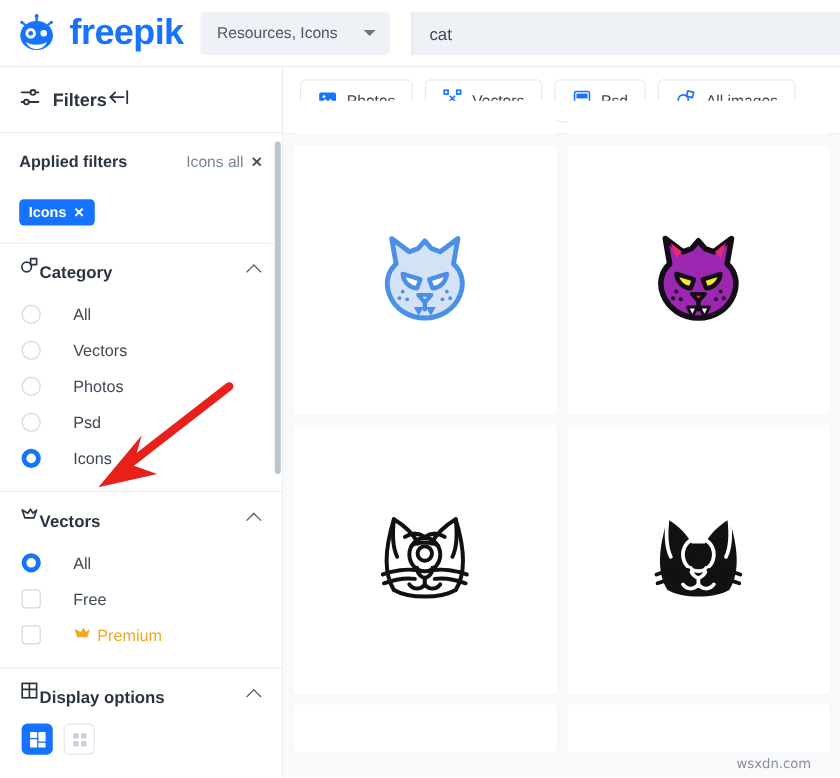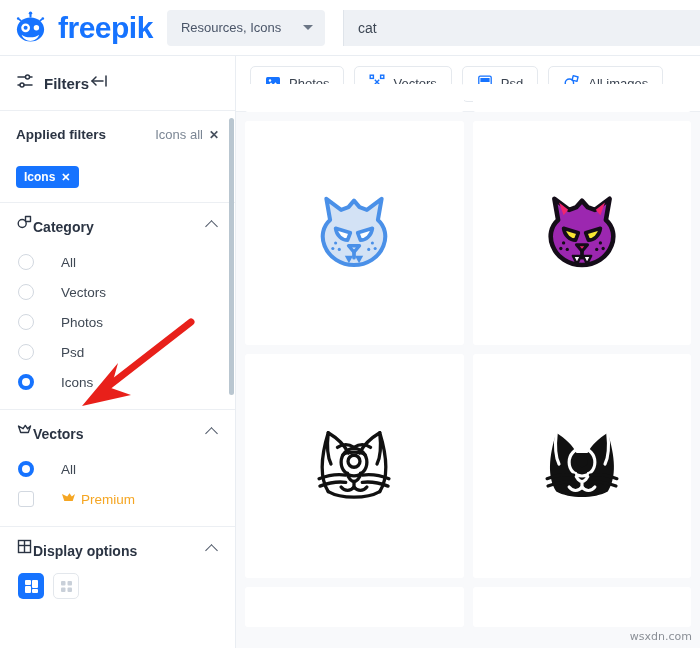--- a/index.html
+++ b/index.html
@@ -160,21 +160,21 @@
     height: 224px;
     display: flex; align-items: center; justify-content: center;
   }
   .cell.stub { height: 28px; }
   .cell.stub-bot { height: 40px; }
 
   
   .arrow { position: absolute; left: 0; top: 0; pointer-events: none; }
 
   .wm {
-    position: absolute; right: 8px; bottom: 5px;
+    position: absolute; right: 24px; bottom: 5px;
     font-size: 11px; color: #8a8f96;
     font-family: "DejaVu Sans", sans-serif;
     margin-top: 24px;
   }
 </style>
 </head>
 <body>
 
 <div class="app">
 
@@ -297,20 +297,24 @@
               </svg>
             </span>
             <span class="sec-head-t">Vectors</span>
           </div>
           <span class="chev-up"></span>
         </div>
         <div class="opt-list">
           <div class="opt">
             <span class="radio on"></span>
             <span class="opt-lbl">All</span>
+          </div>
+          <div class="opt">
+            <span class="cbox"></span>
+            <span class="opt-lbl">Free</span>
           </div>
           <div class="opt">
             <span class="cbox"></span>
             <span class="opt-lbl prem">
               <span>
                 <svg width="15" height="13" viewBox="0 0 15 13" fill="#f5a623">
                   <path d="M1 3 l2.3 7 h8.4 L14 3 l-3.2 2.6 -2.3-3.4 -2.3 3.4z"></path>
                 </svg>
               </span>
               <span>Premium</span>

